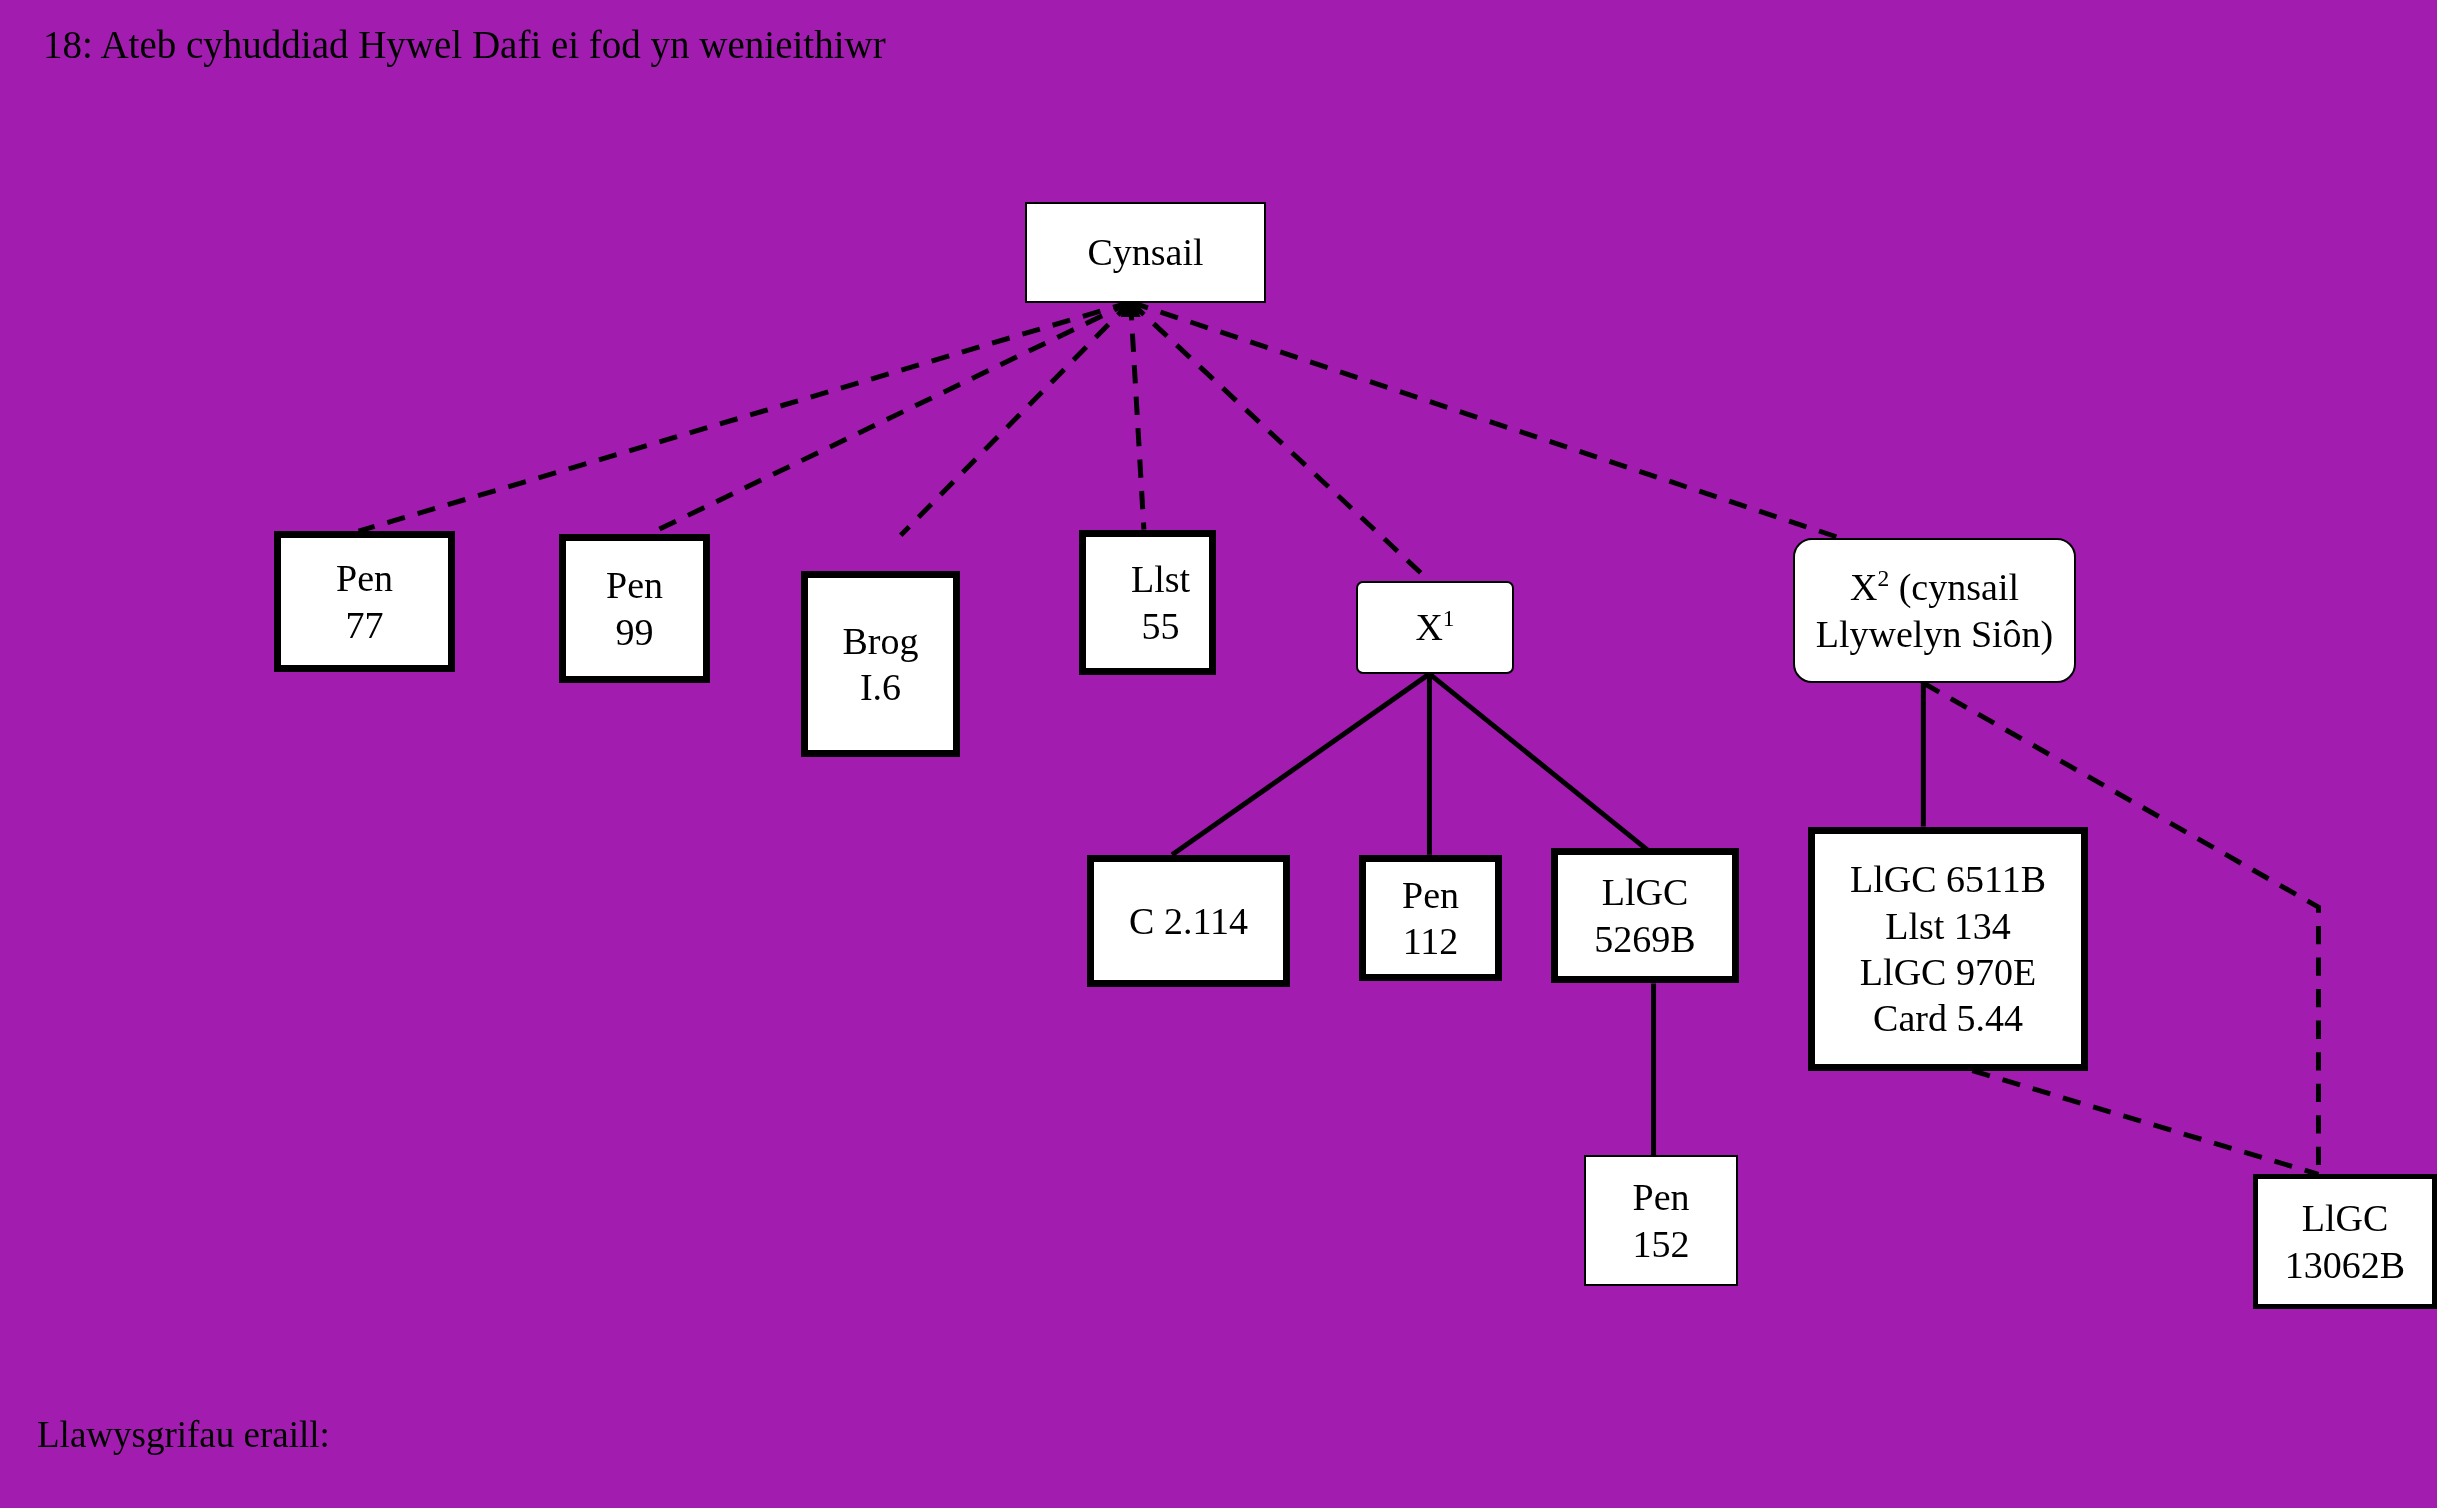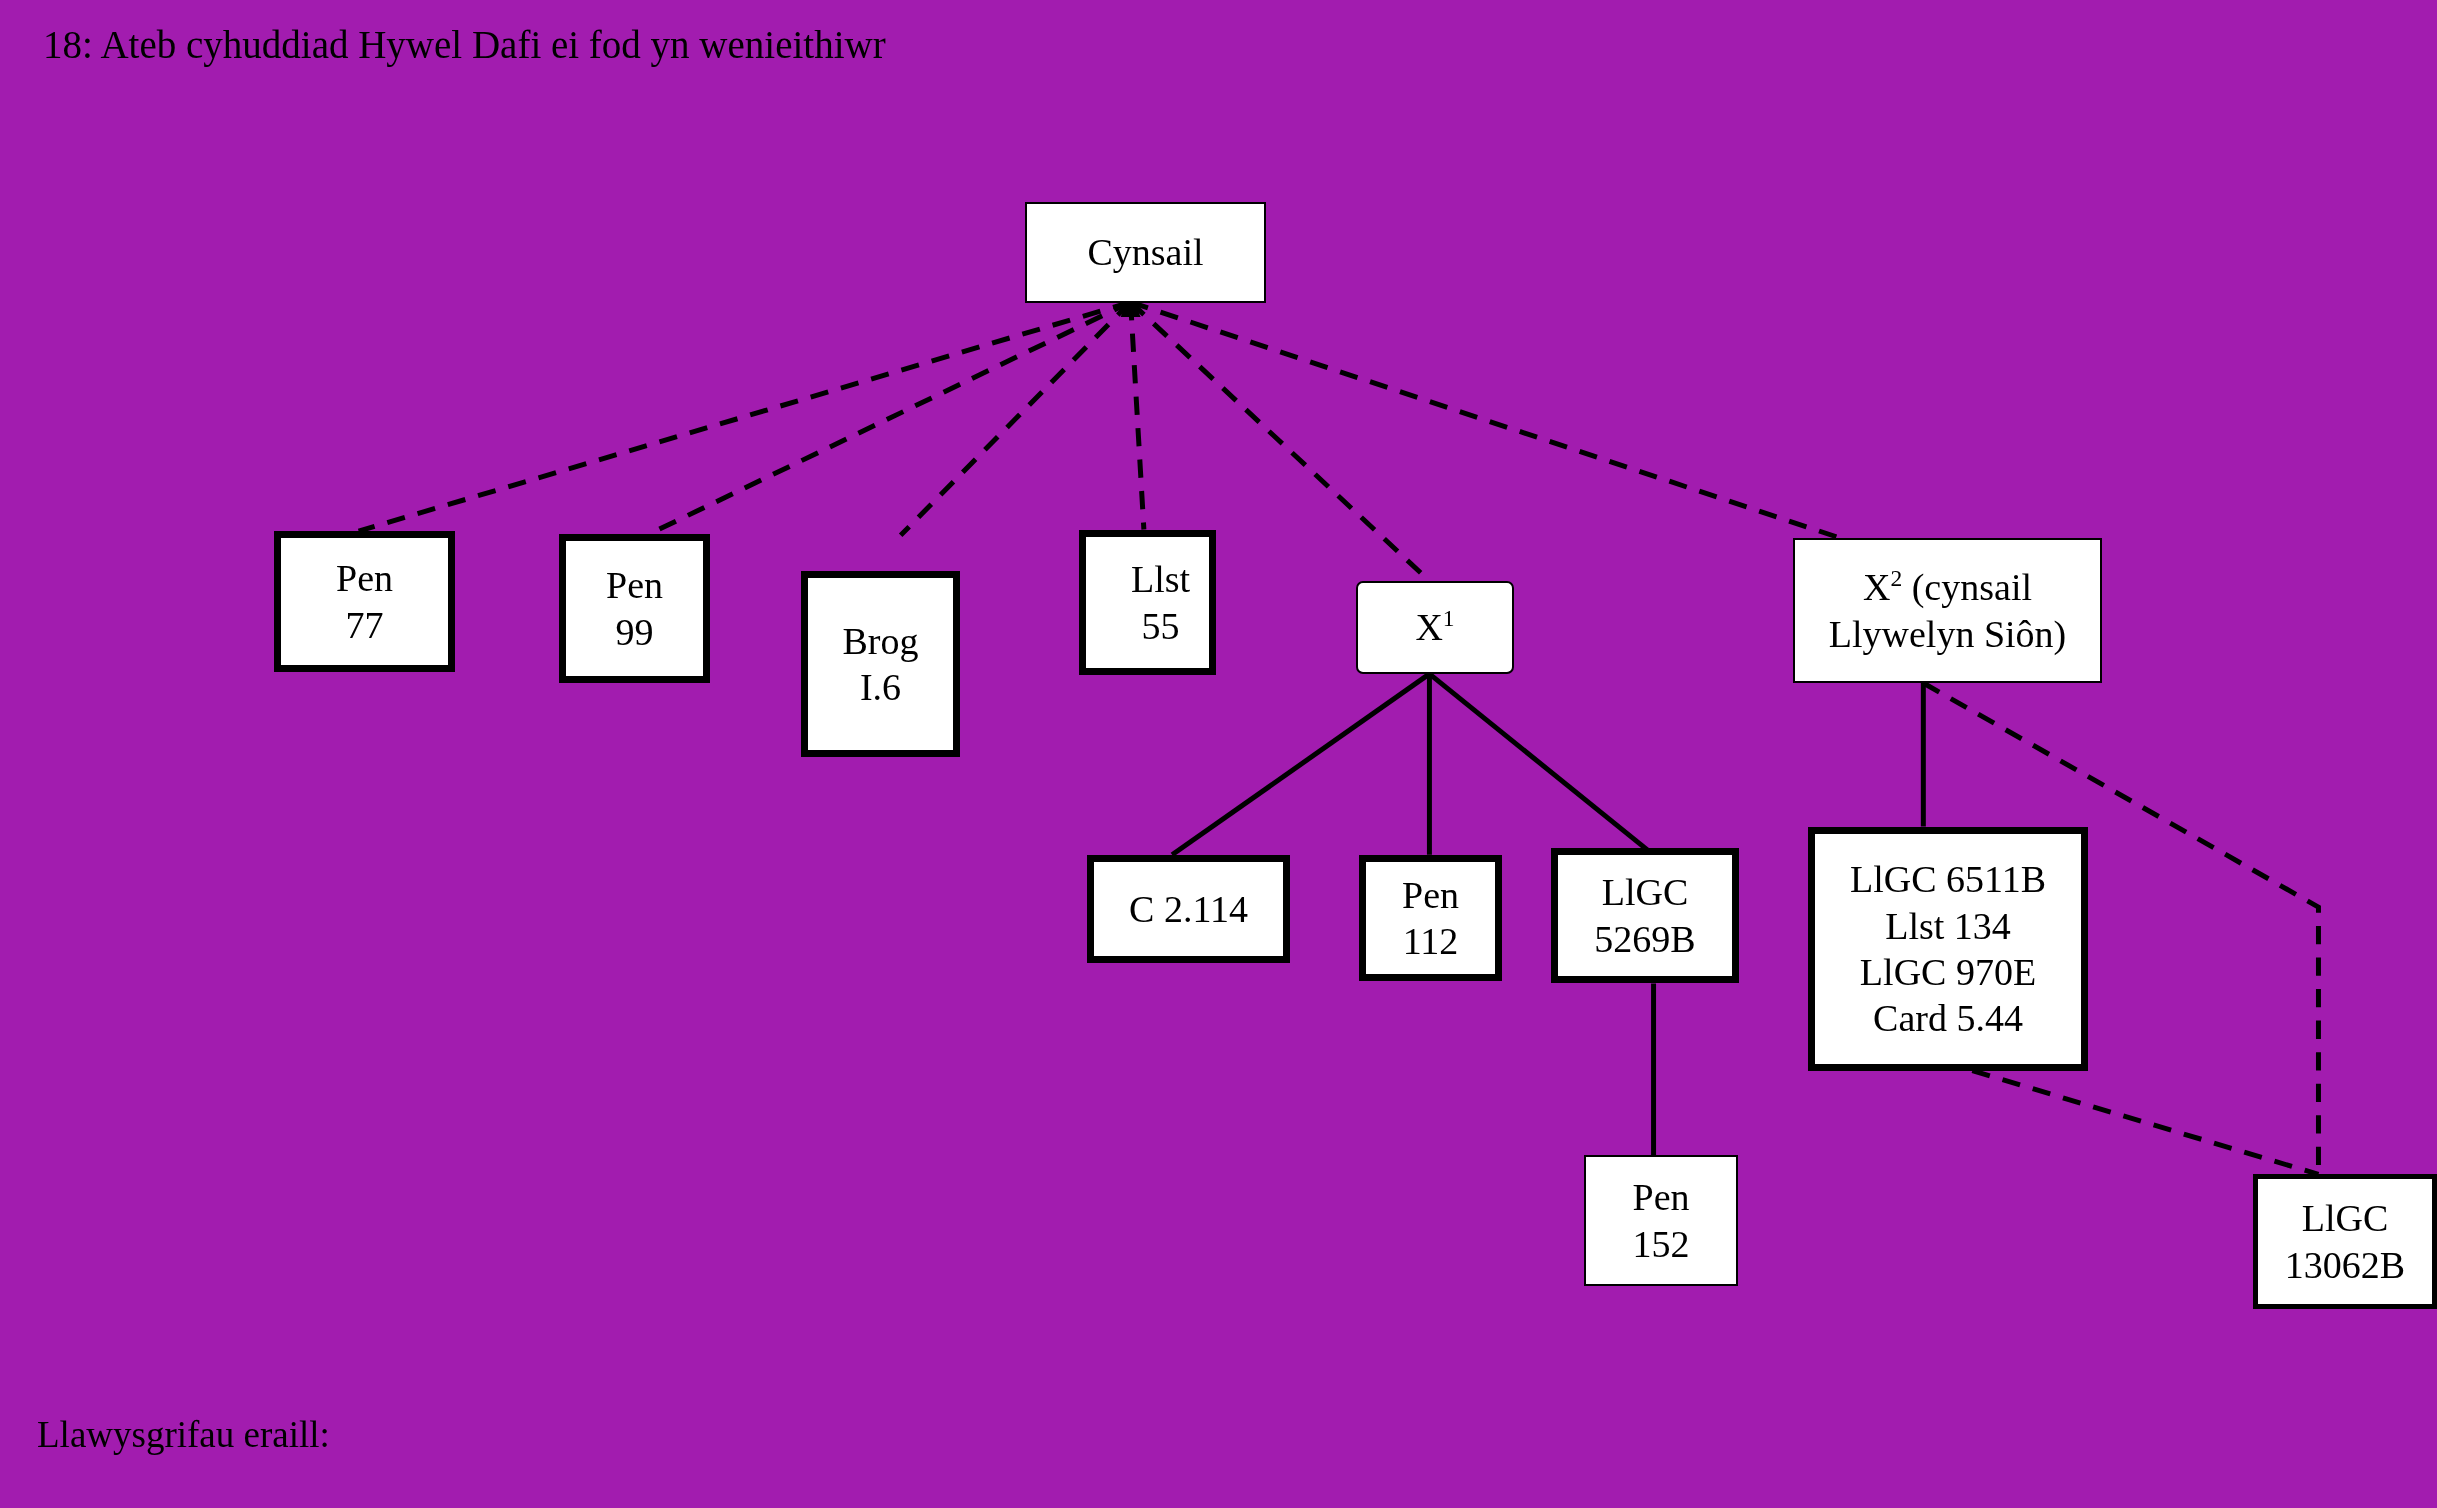--- a/index.html
+++ b/index.html
@@ -127,26 +127,26 @@
 
   <div class="node thick" style="left:1079px; top:530px; width:137px; height:145px;padding-left:26px;">
     <span class="line">Llst</span>
     <span class="line">55</span>
   </div>
 
   <div class="node" style="left:1356px; top:581px; width:158px; height:93px;border-radius:7px;">
     <span class="line"><span>X</span><span class="sup">1</span></span>
   </div>
 
-  <div class="node" style="left:1793px; top:538px; width:309px; height:145px;">
+  <div class="node" style="left:1793px; top:538px; width:283px; height:145px;border-radius:19px;">
     <span class="line"><span>X</span><span class="sup">2</span><span> (cynsail</span></span>
     <span class="line">Llywelyn Siôn)</span>
   </div>
 
-  <div class="node thick" style="left:1087px; top:855px; width:203px; height:108px;">
+  <div class="node thick" style="left:1087px; top:855px; width:203px; height:132px;">
     <span class="line">C 2.114</span>
   </div>
 
   <div class="node thick" style="left:1359px; top:855px; width:143px; height:126px;">
     <span class="line">Pen</span>
     <span class="line">112</span>
   </div>
 
   <div class="node thick" style="left:1551px; top:848px; width:188px; height:135px;">
     <span class="line">LlGC</span>

